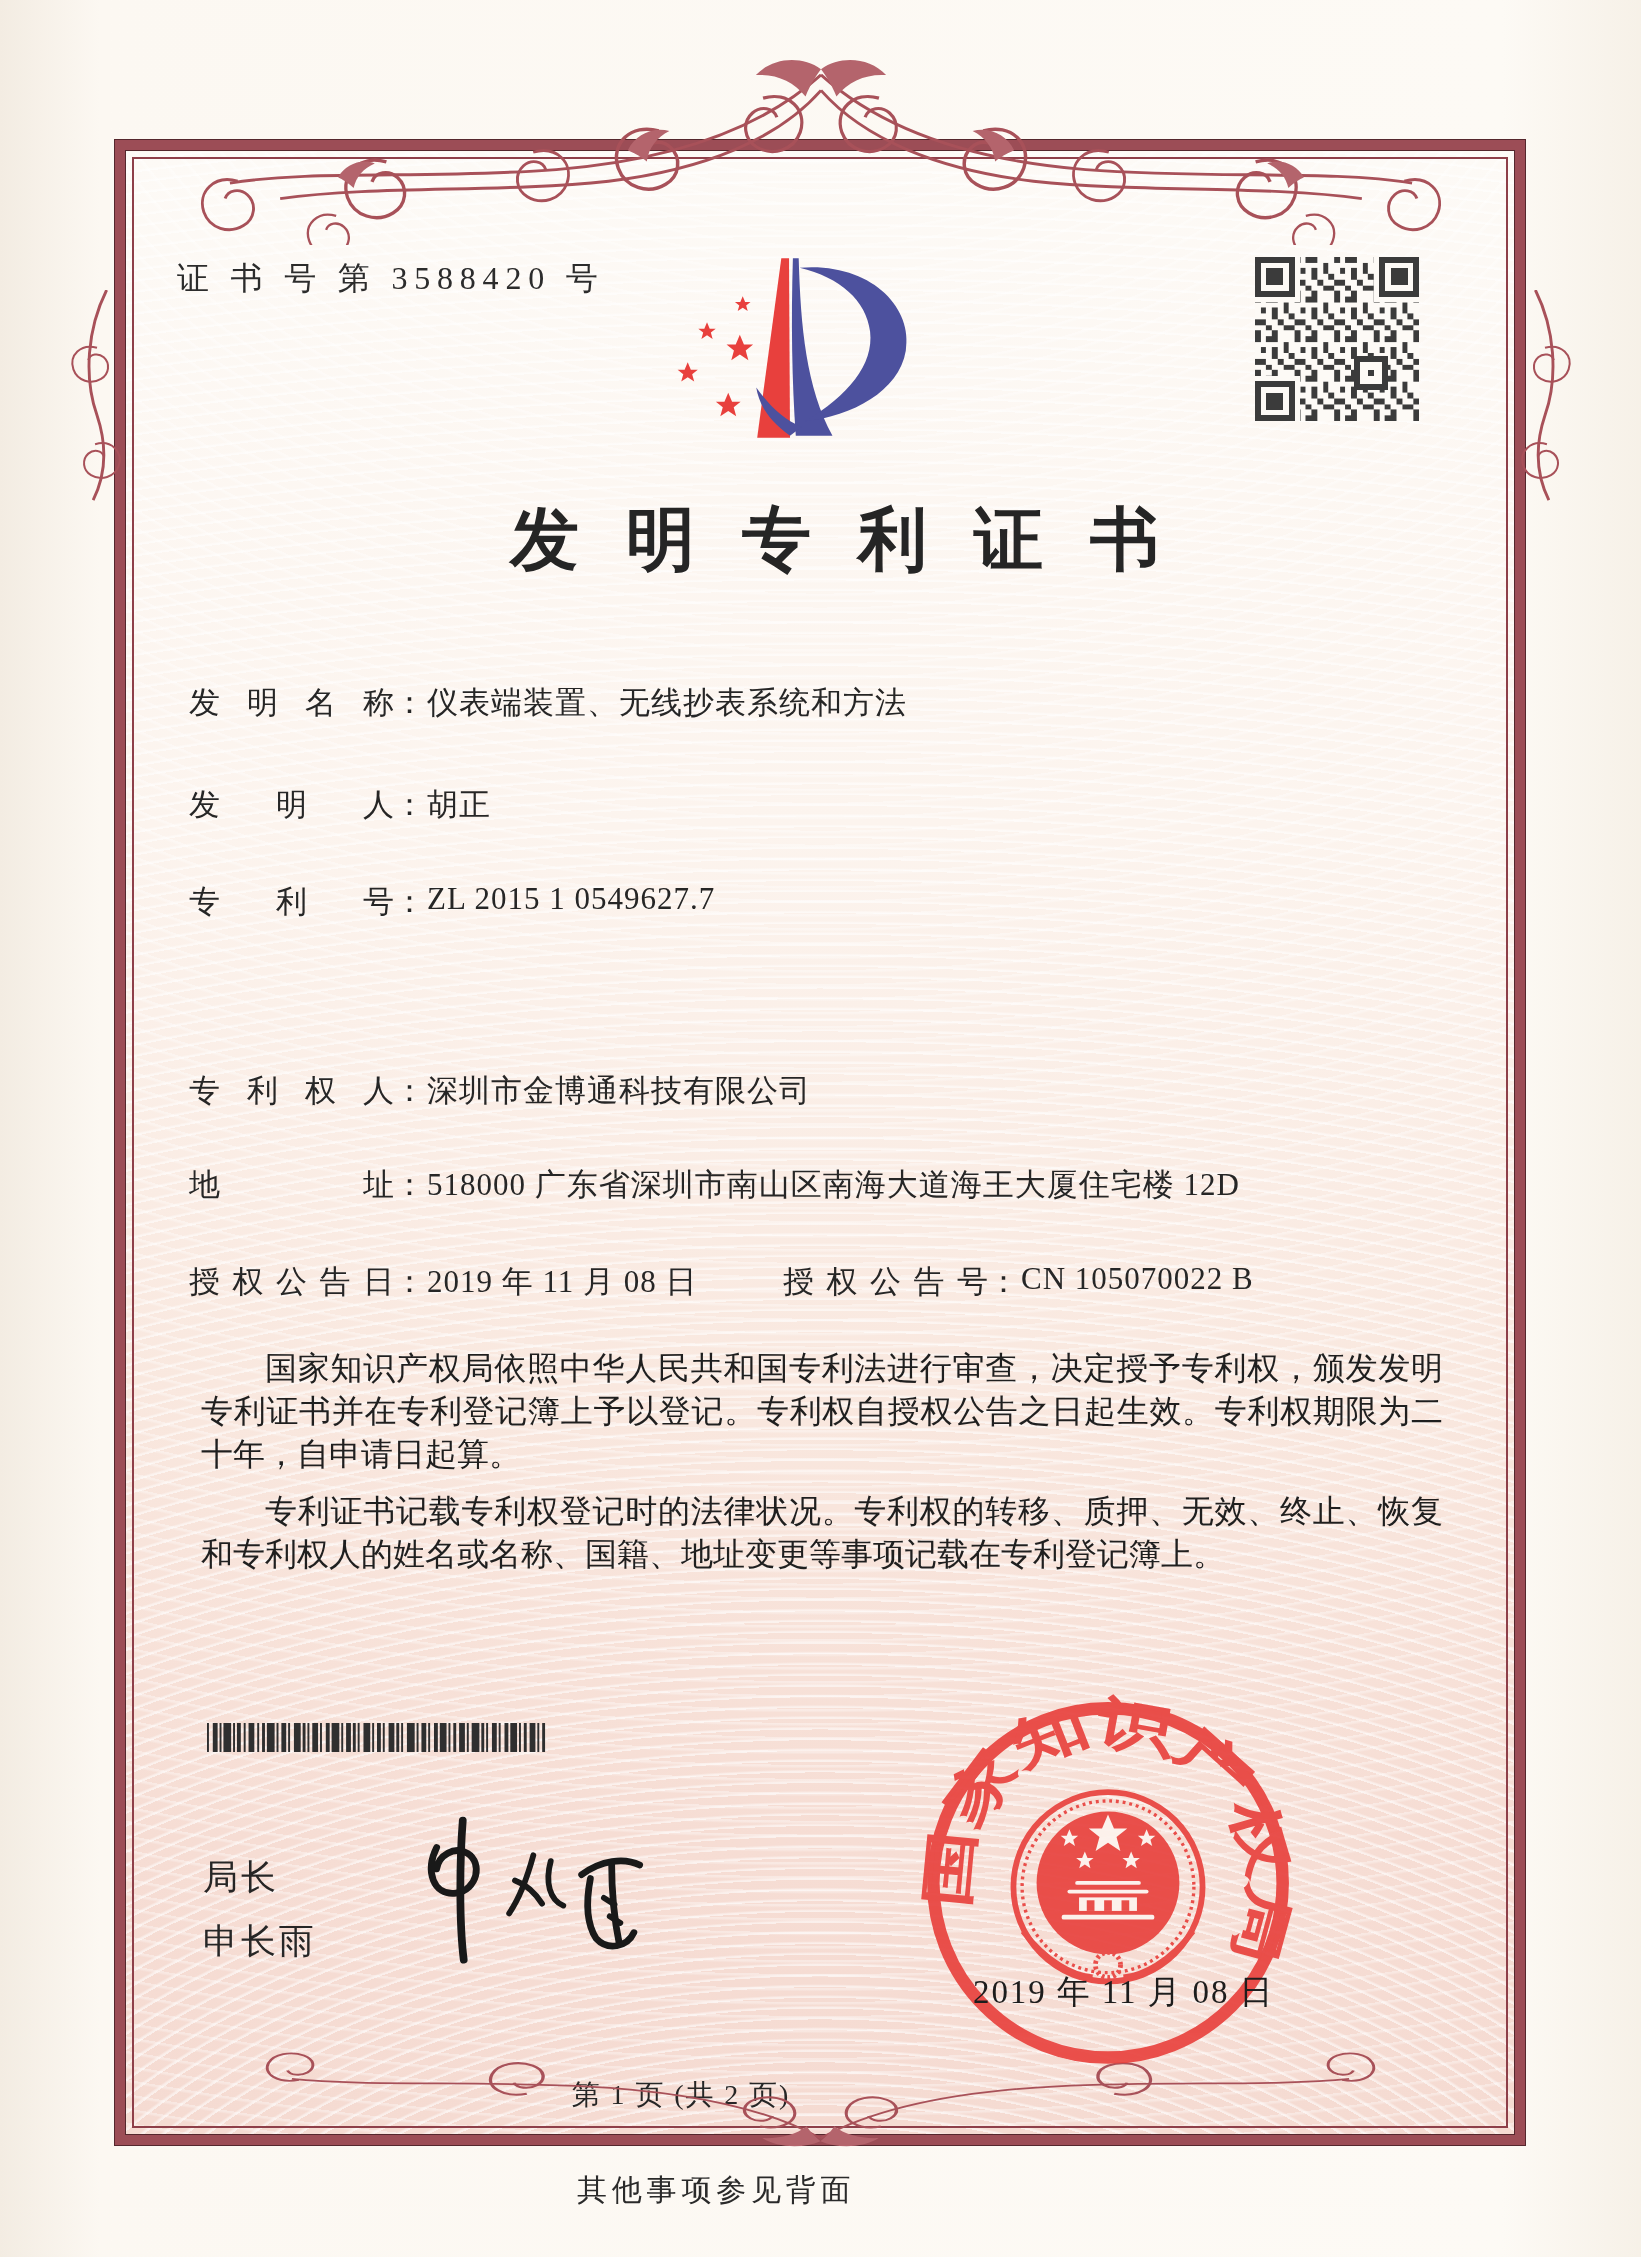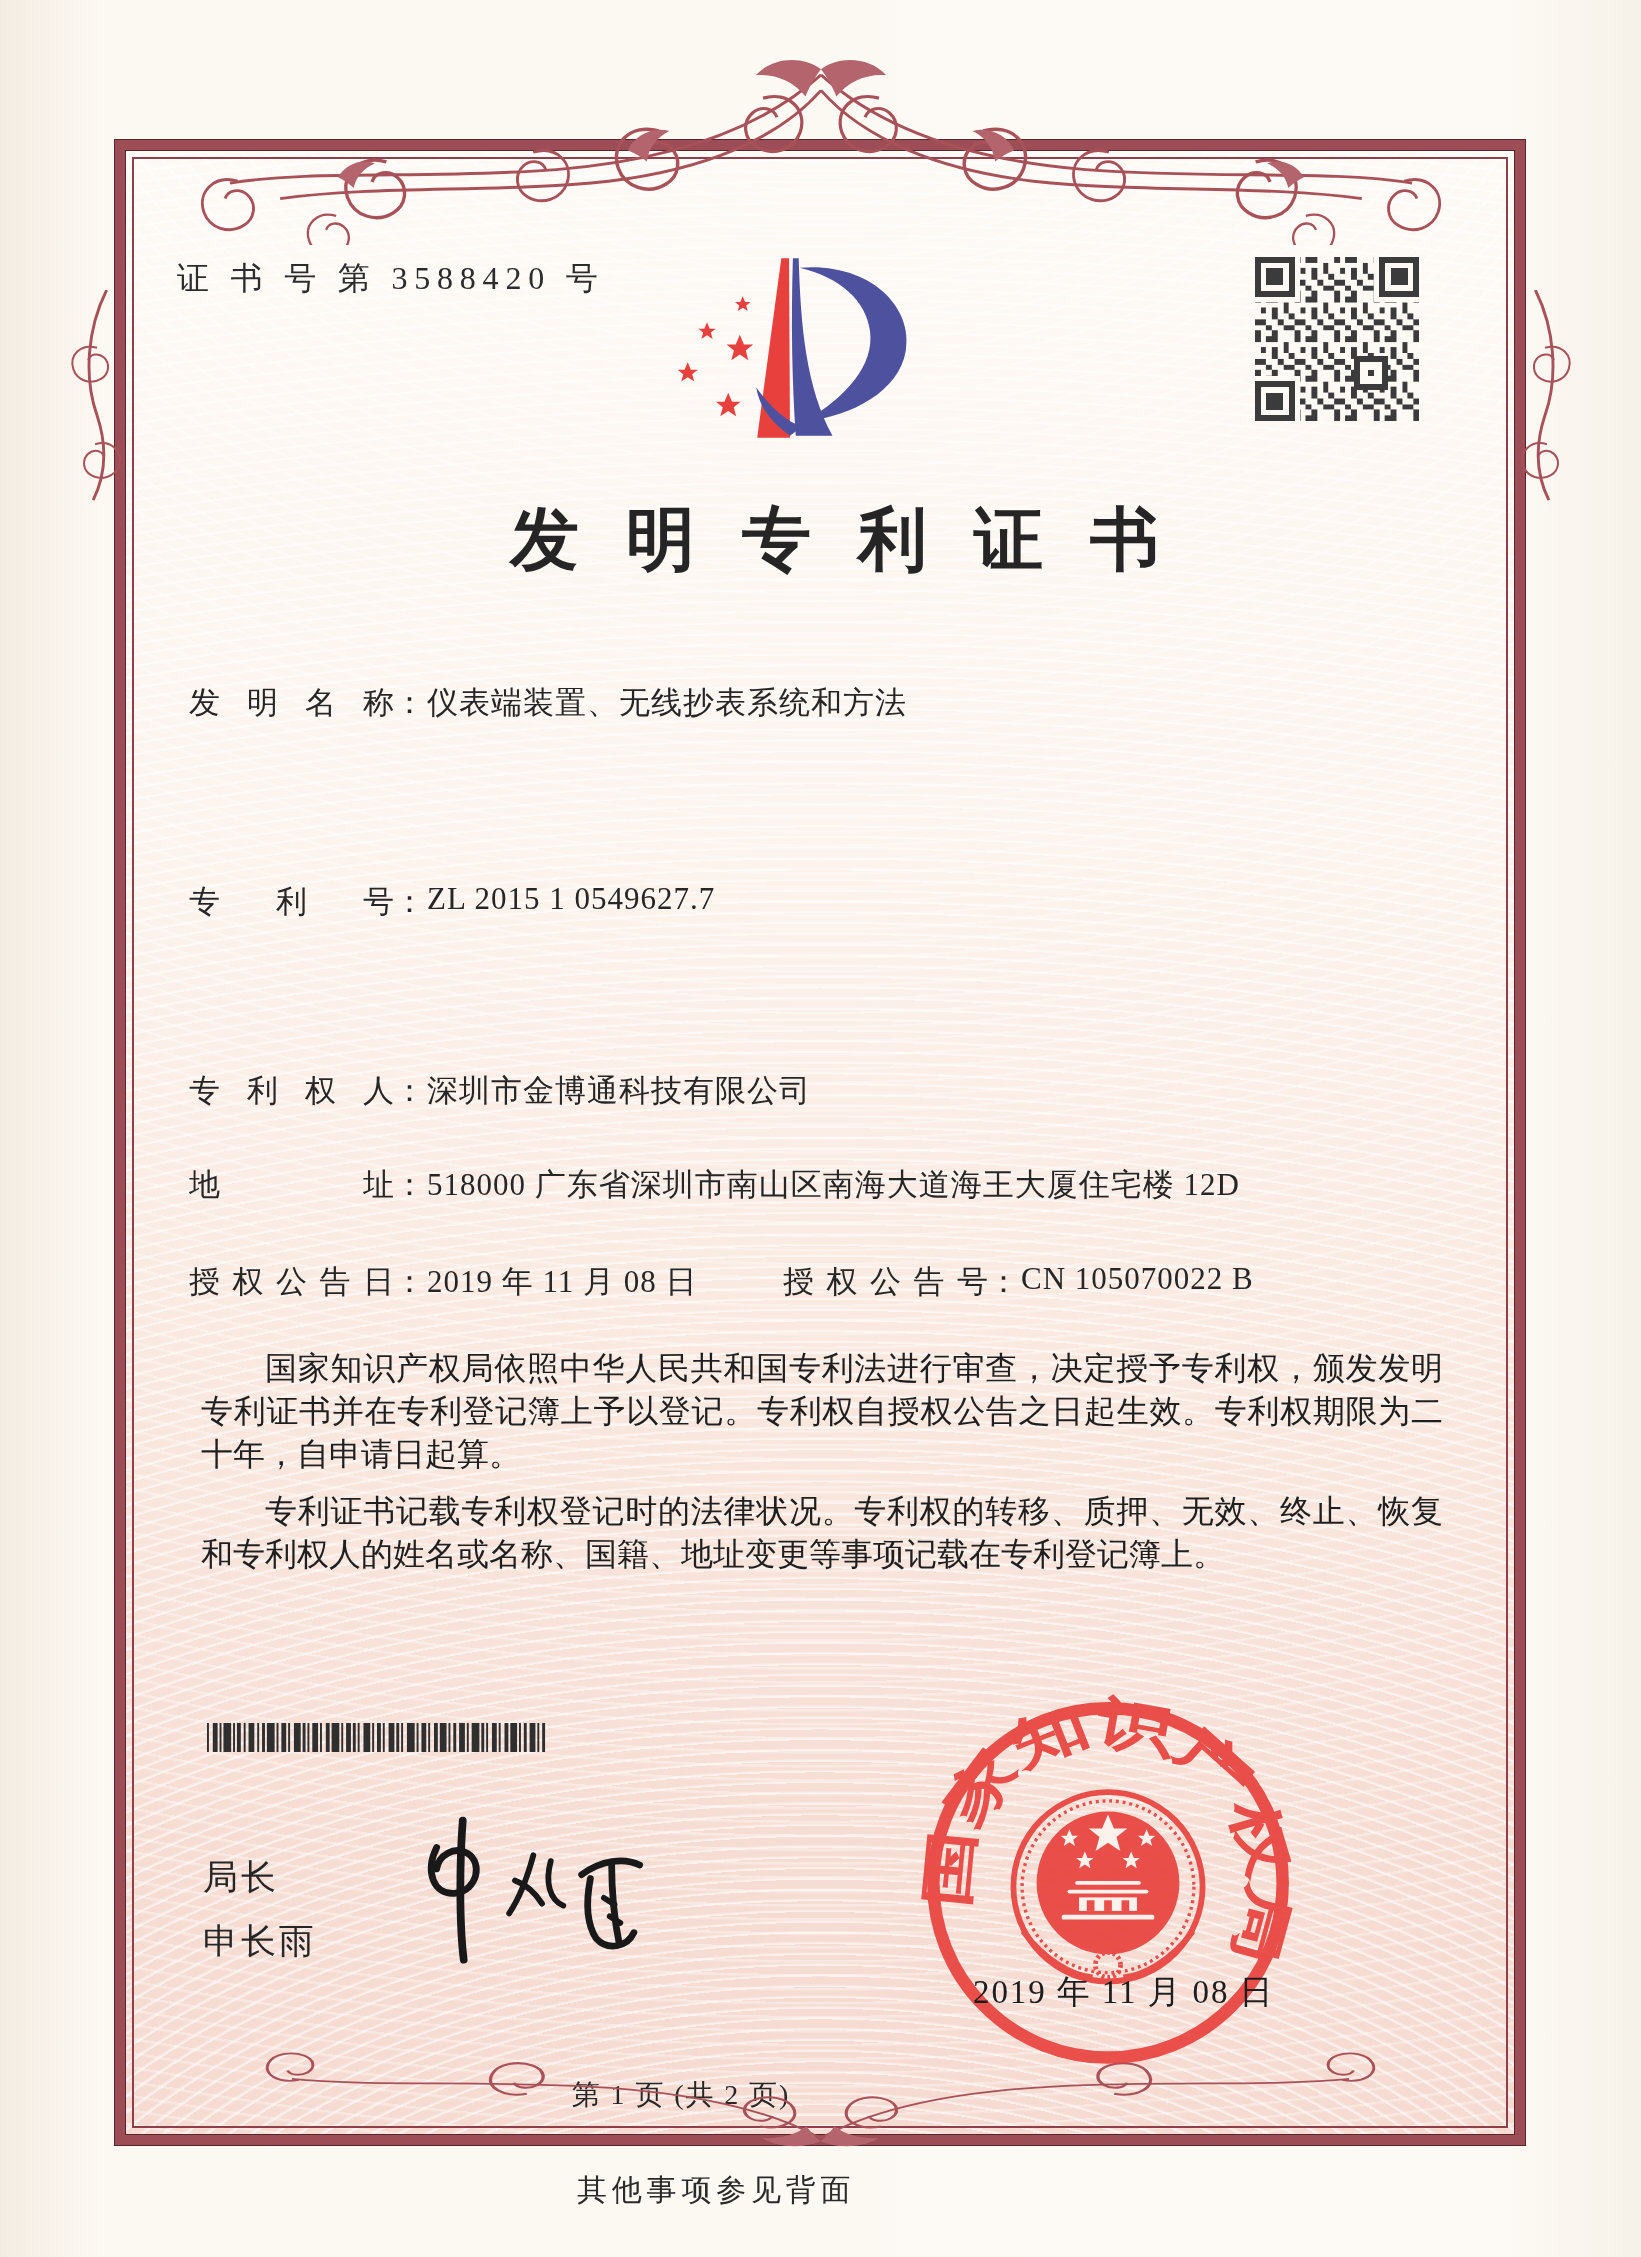--- a/index.html
+++ b/index.html
@@ -178,20 +178,23 @@
       <rect x="18" y="18" width="5" height="5" fill="#fdfaf6"></rect>
       <rect x="18" y="18" width="5" height="5" fill="none" stroke="#3b3b3b" stroke-width="1"></rect>
       <rect x="20" y="20" width="1" height="1" fill="#3b3b3b"></rect>
     </g>
   </svg>
 
   <div class="abs title">发明专利证书</div>
 
   <div class="abs row" style="top:682px">
     <span class="flabel">发明名称</span><span class="colon">：</span><span class="fvalue">仪表端装置、无线抄表系统和方法</span>
+  </div>
+  <div class="abs row" style="top:784px">
+    <span class="flabel">发明人</span><span class="colon">：</span><span class="fvalue">胡正</span>
   </div>
   <div class="abs row" style="top:881px">
     <span class="flabel">专利号</span><span class="colon">：</span><span class="fvalue">ZL 2015 1 0549627.7</span>
   </div>
   <div class="abs row" style="top:1070px">
     <span class="flabel">专利权人</span><span class="colon">：</span><span class="fvalue">深圳市金博通科技有限公司</span>
   </div>
   <div class="abs row" style="top:1164px">
     <span class="flabel">地址</span><span class="colon">：</span><span class="fvalue">518000 广东省深圳市南山区南海大道海王大厦住宅楼 12D</span>
   </div>

